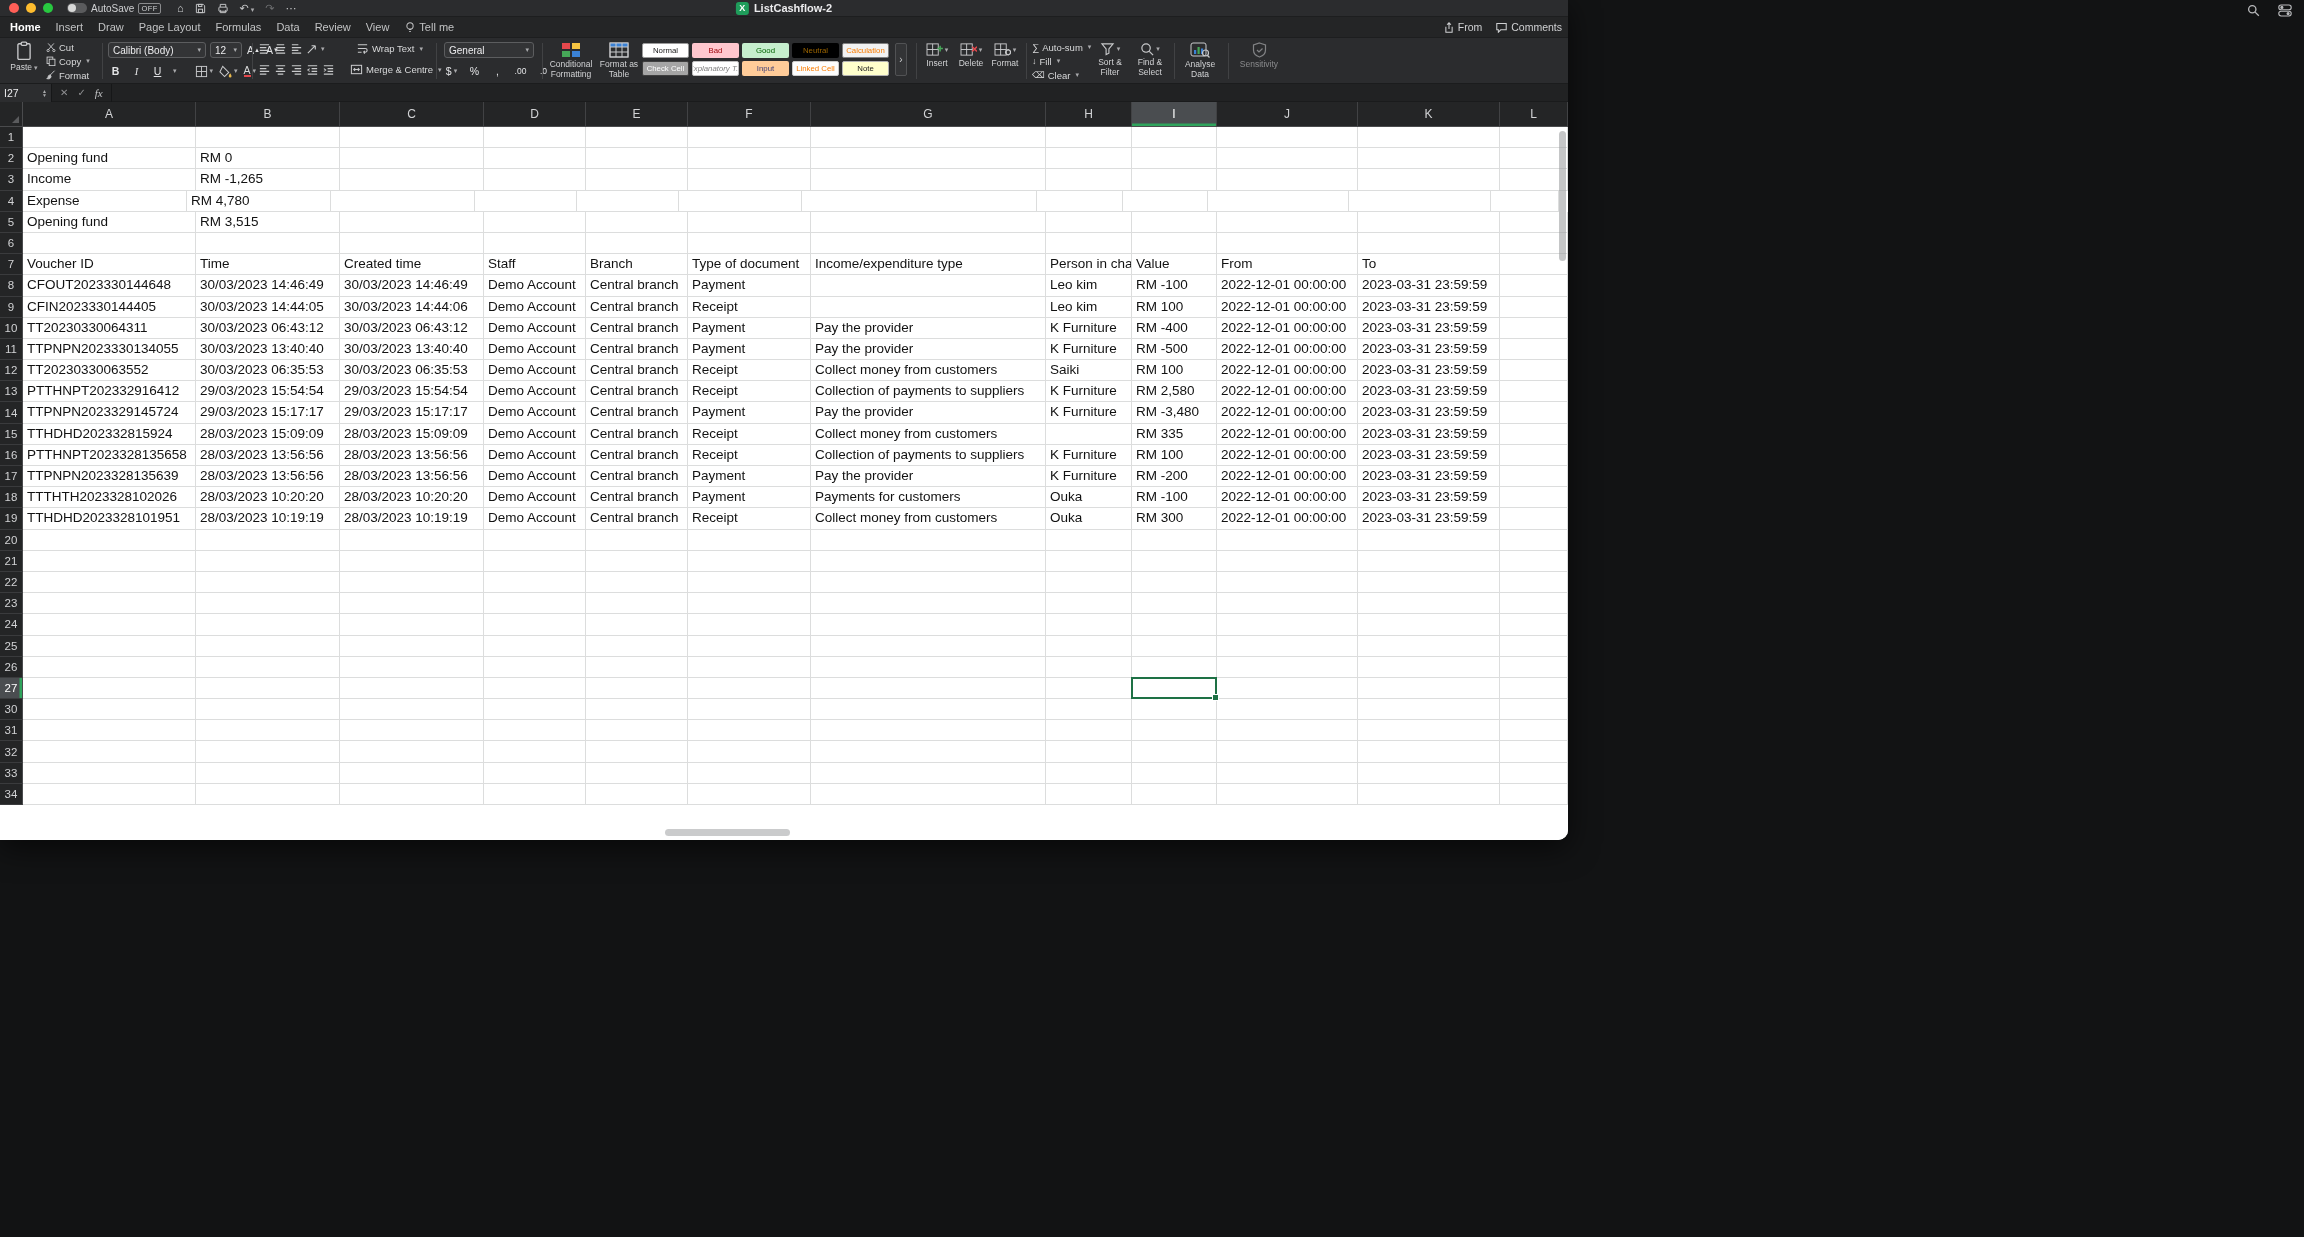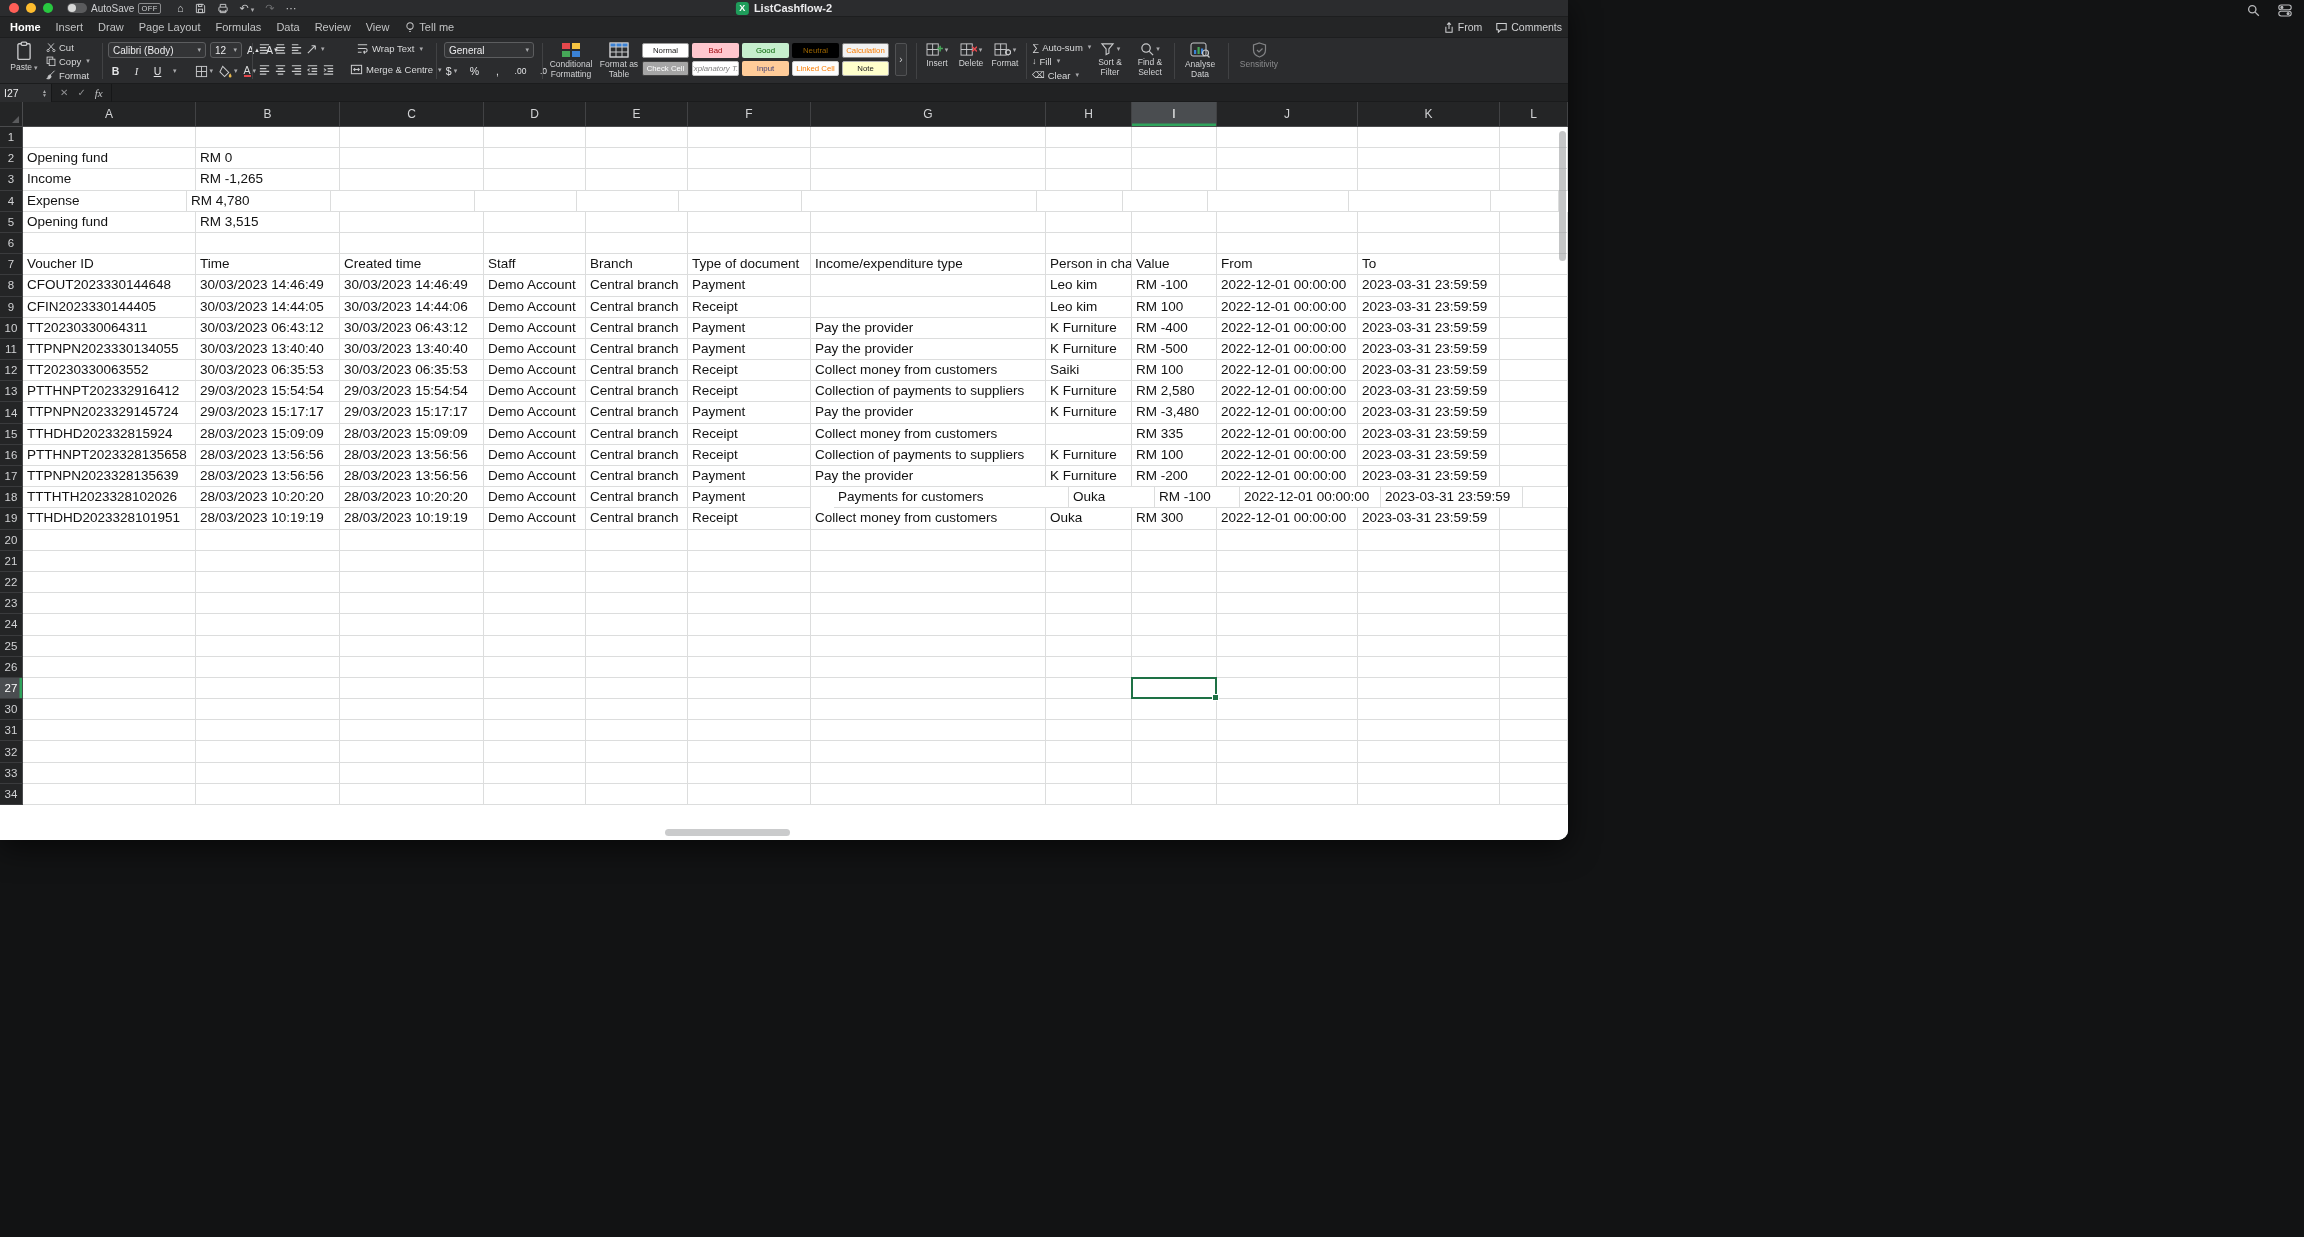--- a/index.html
+++ b/index.html
@@ -754,21 +754,21 @@
               <div class="cell" style="width: 68px;"></div>
             </div>
             <div class="grow">
               <div class="gut">18</div>
               <div class="cell" style="width: 173px;">TTTHTH2023328102026</div>
               <div class="cell" style="width: 144px;">28/03/2023 10:20:20</div>
               <div class="cell" style="width: 144px;">28/03/2023 10:20:20</div>
               <div class="cell" style="width: 102px;">Demo Account</div>
               <div class="cell" style="width: 102px;">Central branch</div>
               <div class="cell" style="width: 123px;">Payment</div>
-              <div class="cell" style="width: 235px; margin-left: 23px;">Payments for customers</div>
+              <div class="cell" style="width: 235px;">Payments for customers</div>
               <div class="cell" style="width: 86px;">Ouka</div>
               <div class="cell" style="width: 85px;">RM -100</div>
               <div class="cell" style="width: 141px;">2022-12-01 00:00:00</div>
               <div class="cell" style="width: 142px;">2023-03-31 23:59:59</div>
               <div class="cell" style="width: 68px;"></div>
             </div>
             <div class="grow">
               <div class="gut">19</div>
               <div class="cell" style="width: 173px;">TTHDHD2023328101951</div>
               <div class="cell" style="width: 144px;">28/03/2023 10:19:19</div>

